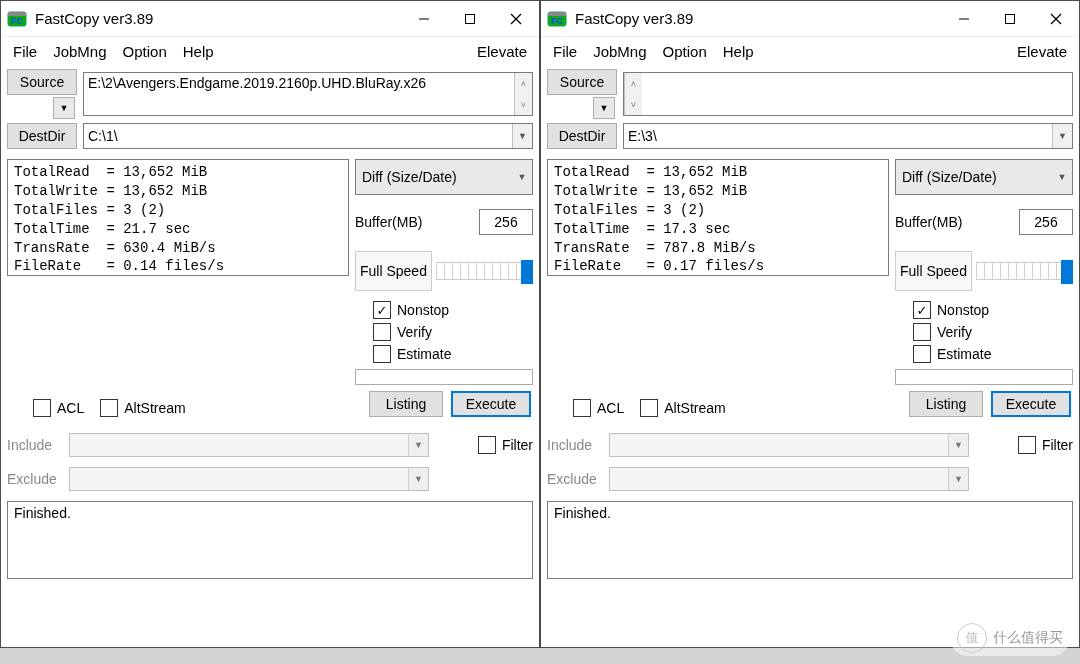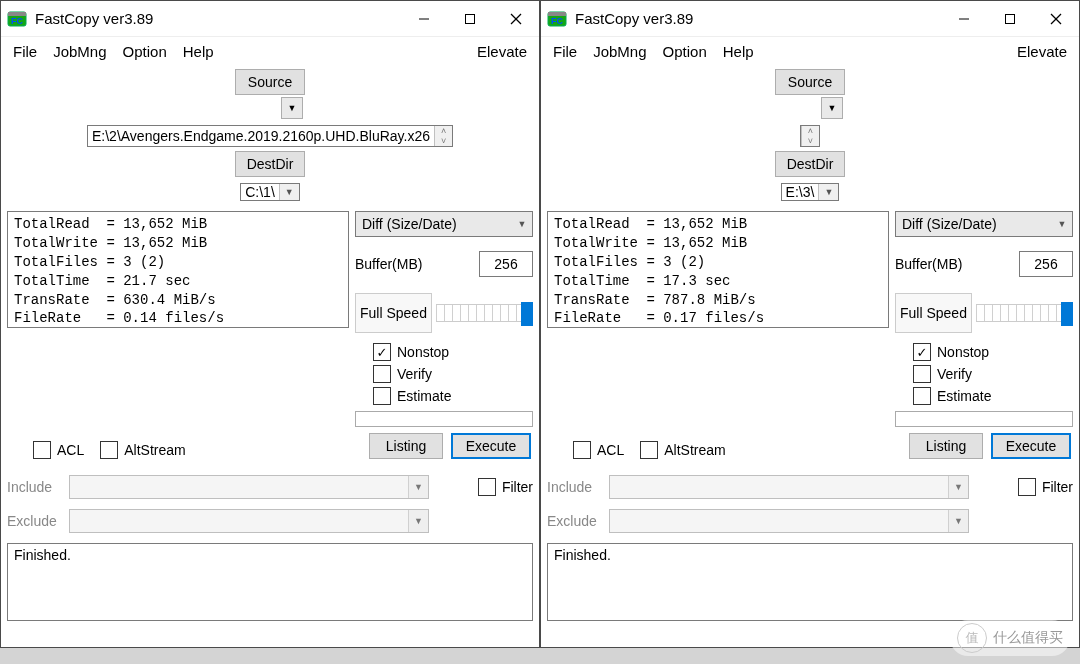--- a/index.html
+++ b/index.html
@@ -67,21 +67,21 @@
   .menu-item { padding: 2px 8px; }
   .menu-spacer { flex: 1; }
   
   .client {
     flex: 1;
     padding: 4px 6px 6px 6px;
     display: flex;
     flex-direction: column;
     gap: 4px;
   }
-  .row { display: flex; align-items: center; gap: 6px; flex-direction: column; }
+  .row { display: flex; align-items: center; gap: 6px; }
   .btn {
     background: #e1e1e1;
     border: 1px solid #adadad;
     padding: 3px 8px;
     font-size: 14px;
     height: 26px;
     display: inline-flex;
     align-items: center;
     justify-content: center;
   }
@@ -163,21 +163,21 @@
   }
   .opt-col {
     width: 178px;
     display: flex;
     flex-direction: column;
     gap: 4px;
   }
   .combo {
     border: 1px solid #7a7a7a;
     background: #e9e9e9;
-    height: 26px;
+    height: 36px;
     display: flex;
     align-items: center;
     padding-left: 6px;
     font-size: 14px;
   }
   .combo .combo-arrow {
     margin-left: auto;
     width: 20px; text-align: center;
     font-size: 9px; color: #555;
   }

